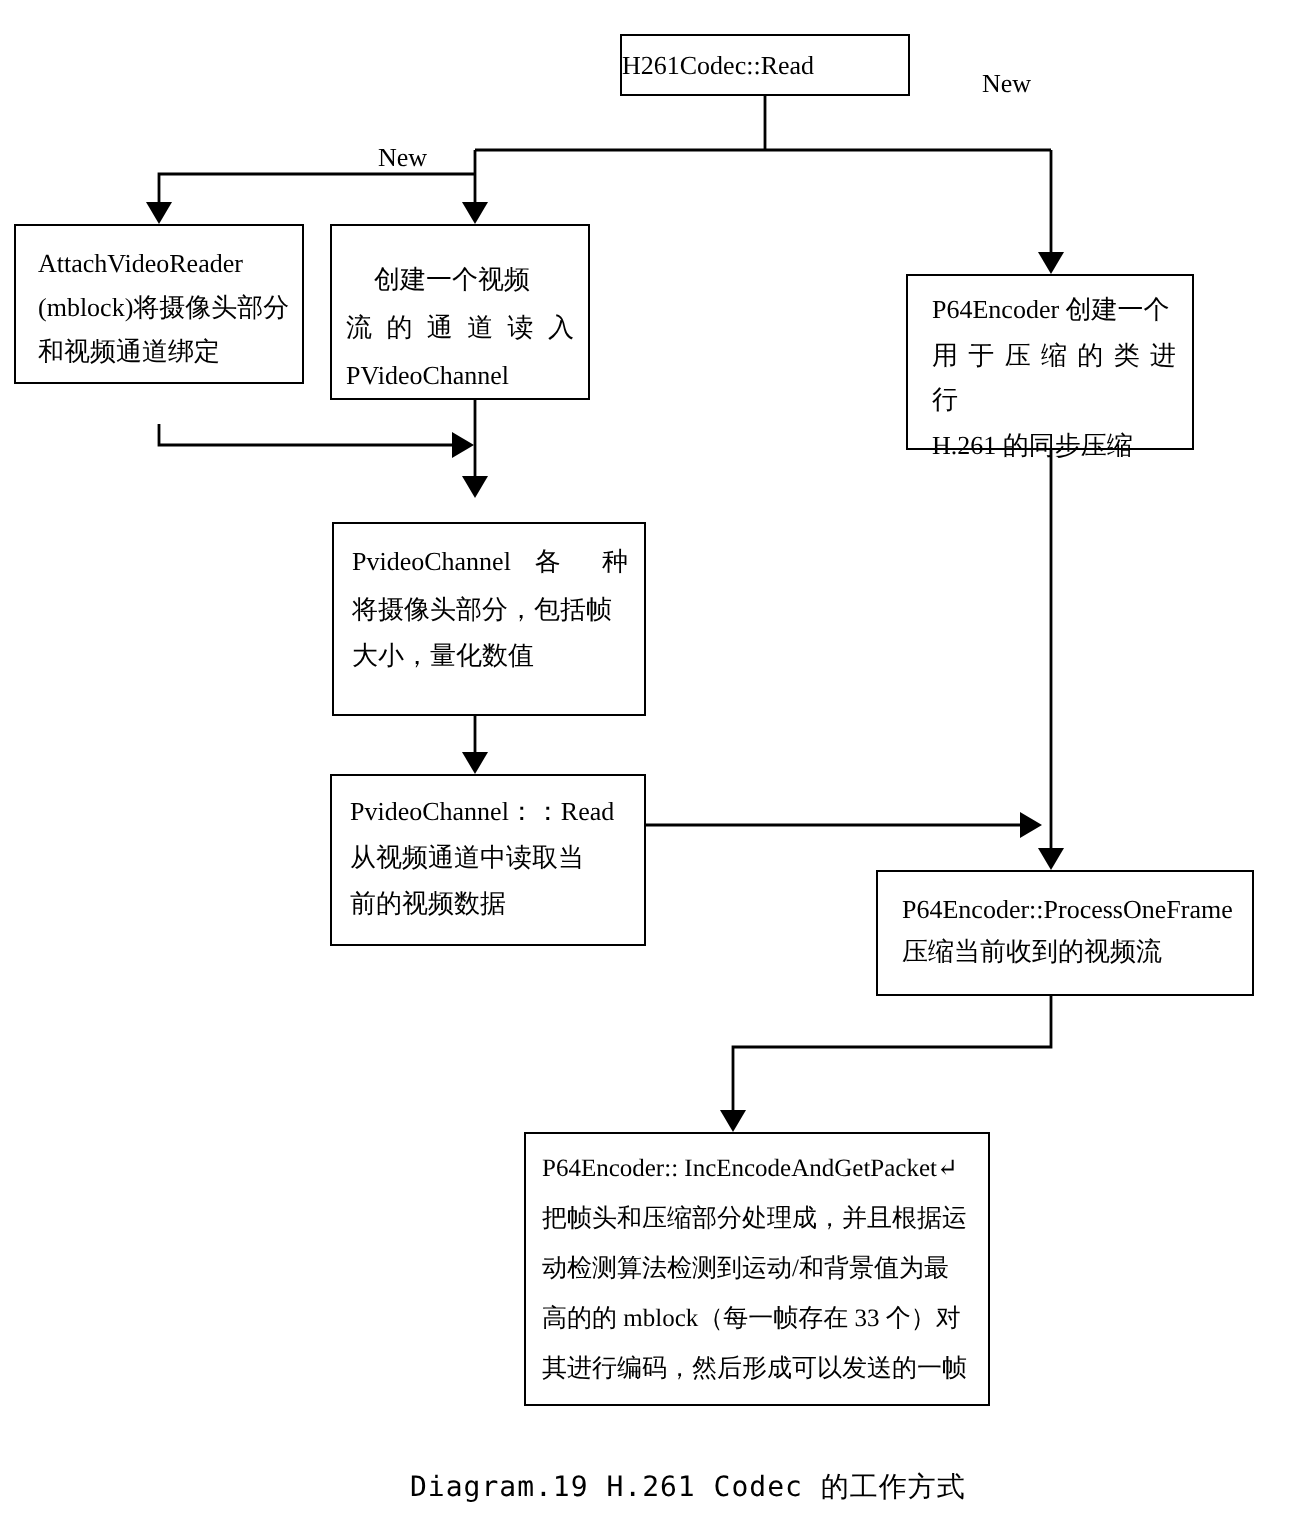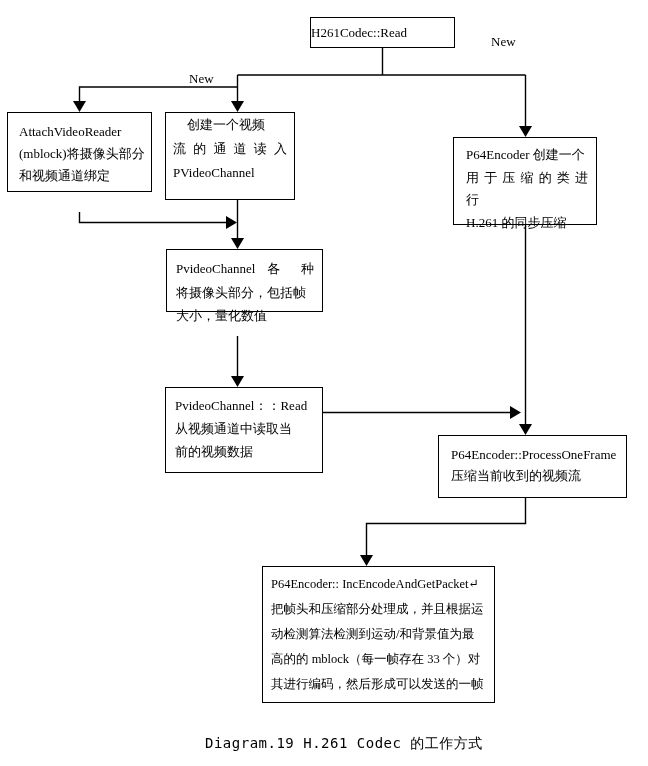--- a/index.html
+++ b/index.html
@@ -22,23 +22,23 @@
     font-size:13px;
     line-height:23px;
     white-space:nowrap;
   }
   .box .ln{white-space:nowrap;}
   .box .jl{text-align:justify;text-align-last:justify;white-space:normal;}
   .box .indent{text-indent:14px;}
   
   .b-read{left:310px;top:17px;width:145px;height:31px;display:flex;align-items:center;}
   .b-attach{left:7px;top:112px;width:145px;height:80px;padding:8px 4px 0 11px;line-height:22px;}
-  .b-create{left:165px;top:112px;width:130px;height:88px;padding:0 7px 0 7px;line-height:24px;}
+  .b-create{left:165px;top:112px;width:130px;height:88px;padding:15px 7px 0 7px;line-height:24px;}
   .b-p64new{left:453px;top:137px;width:144px;height:88px;padding:6px 8px 0 12px;line-height:22.5px;}
-  .b-params{left:166px;top:249px;width:157px;height:63px;padding:7px 8px 0 9px;line-height:23.5px;}
+  .b-params{left:166px;top:261px;width:157px;height:97px;padding:7px 8px 0 9px;line-height:23.5px;}
   .b-chread{left:165px;top:387px;width:158px;height:86px;padding:6px 8px 0 9px;line-height:23px;}
   .b-process{left:438px;top:435px;width:189px;height:63px;padding:8px 6px 0 12px;line-height:21px;}
   .b-encode{left:262px;top:566px;width:233px;height:137px;padding:5px 16px 0 8px;line-height:25px;font-size:12.5px;}
   .float-label{
     position:absolute;
     font-size:13px;
     font-family:"Liberation Serif","DejaVu Serif",serif;
   }
   .lbl-new-left{left:189px;top:71px;}
   .lbl-new-right{left:491px;top:34px;}

